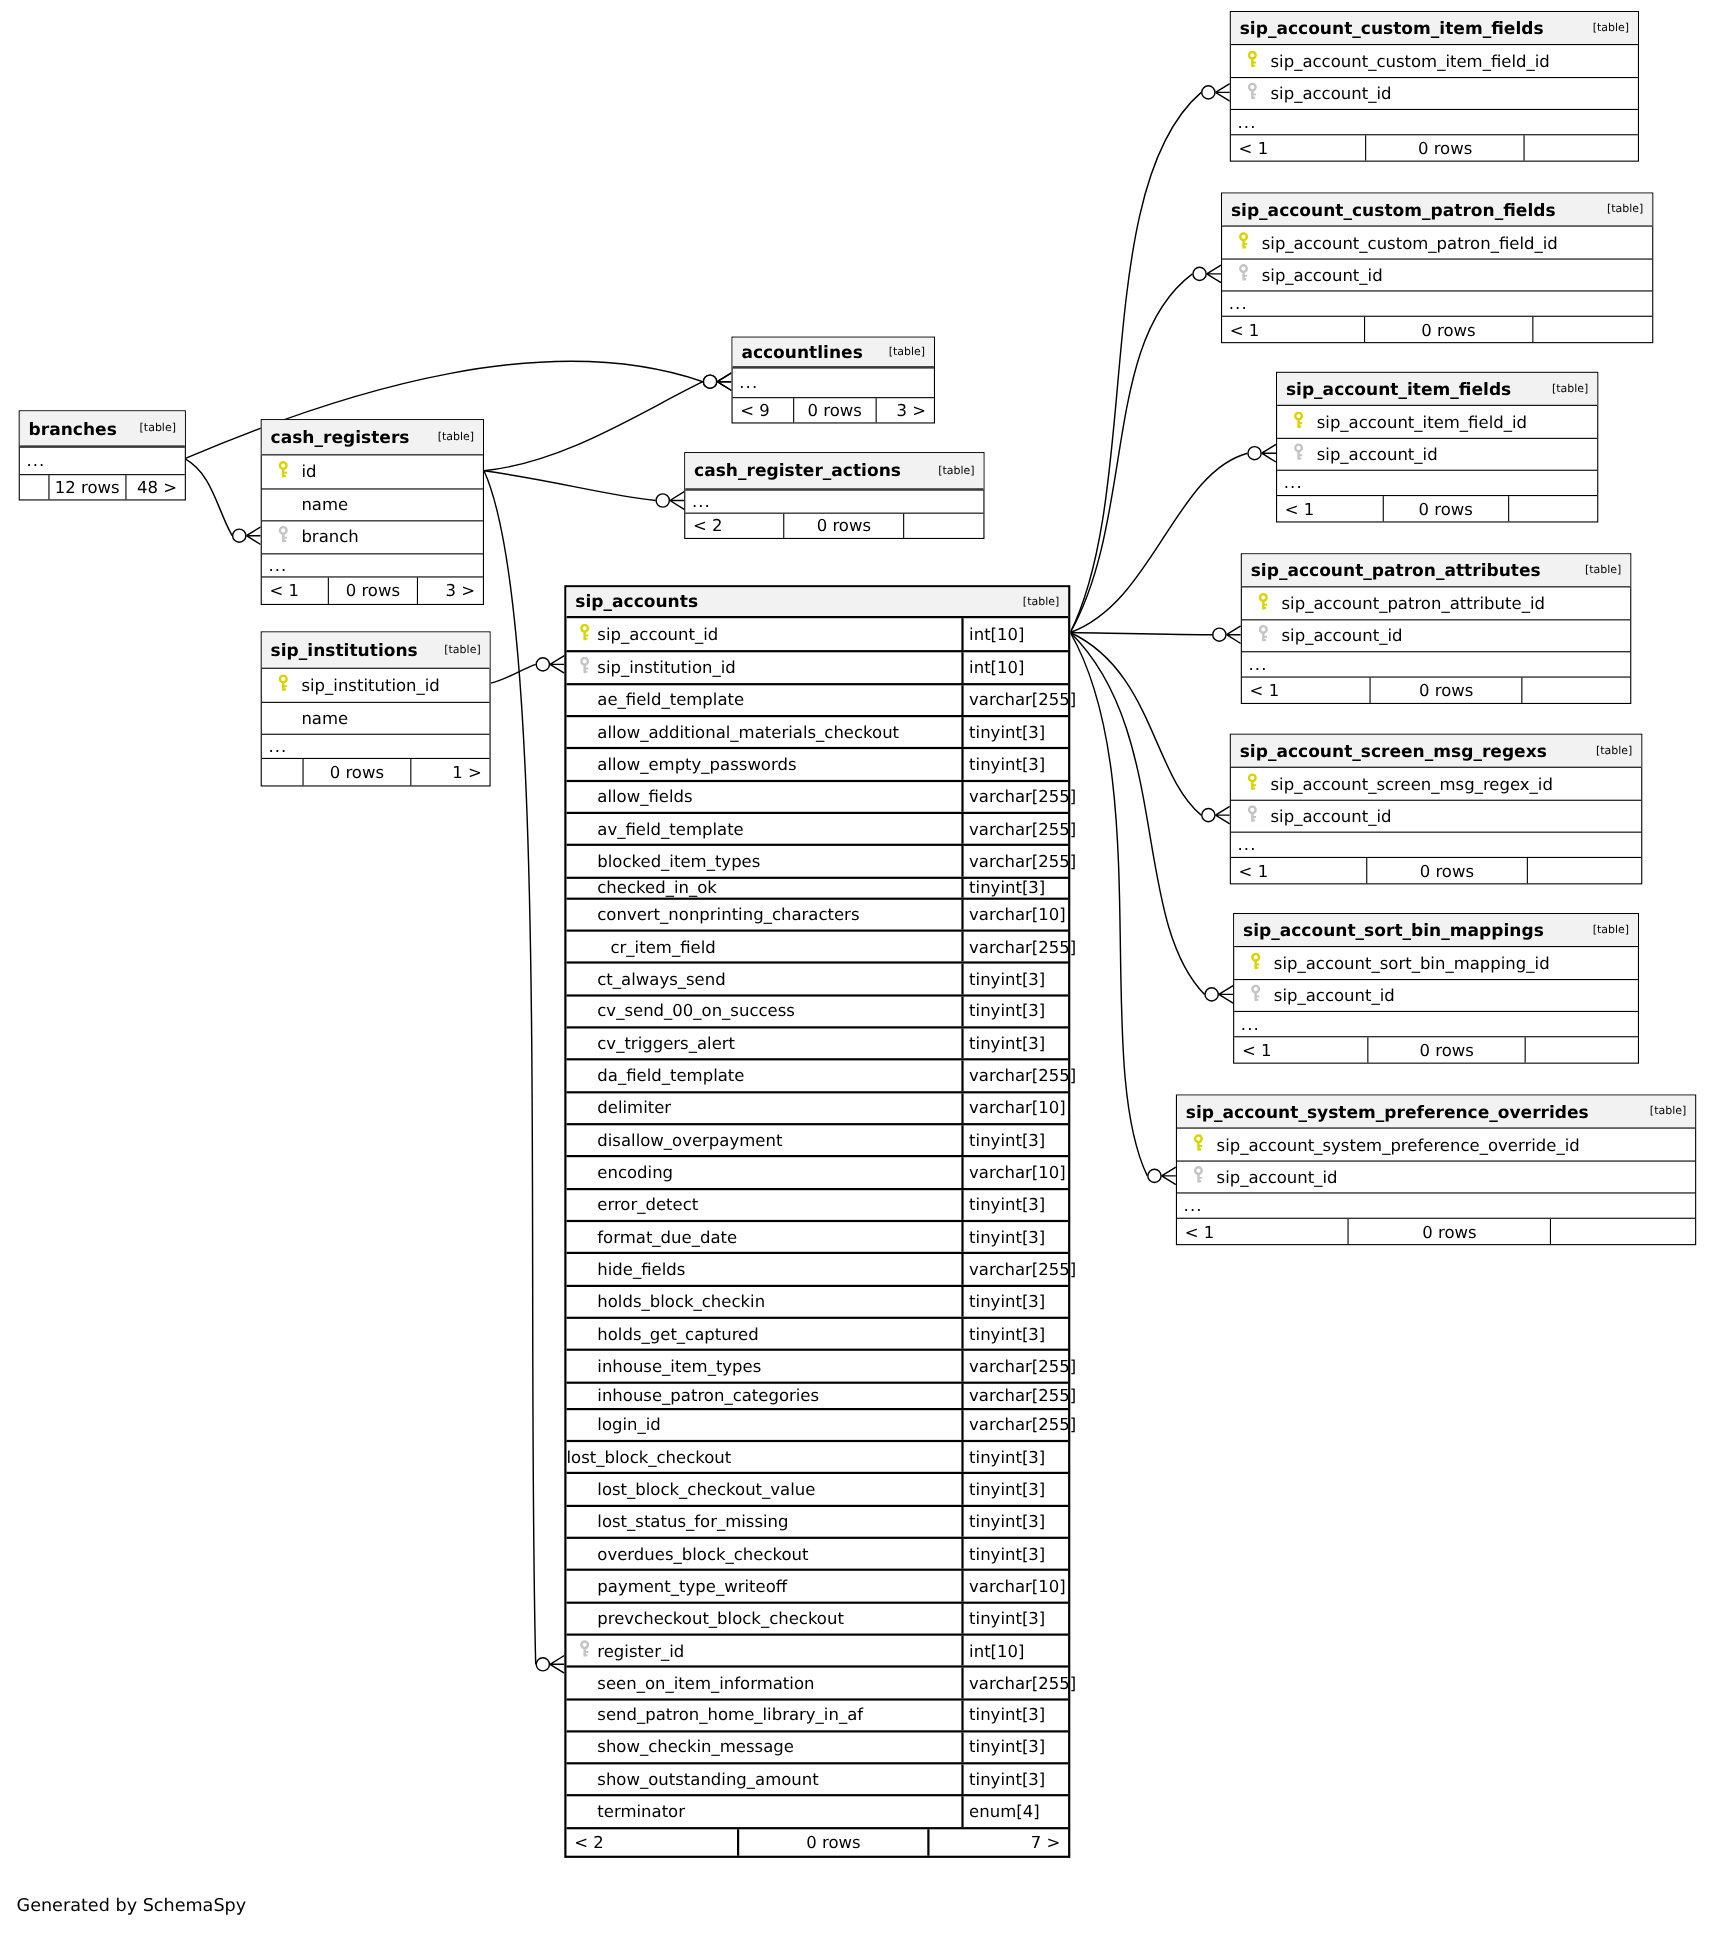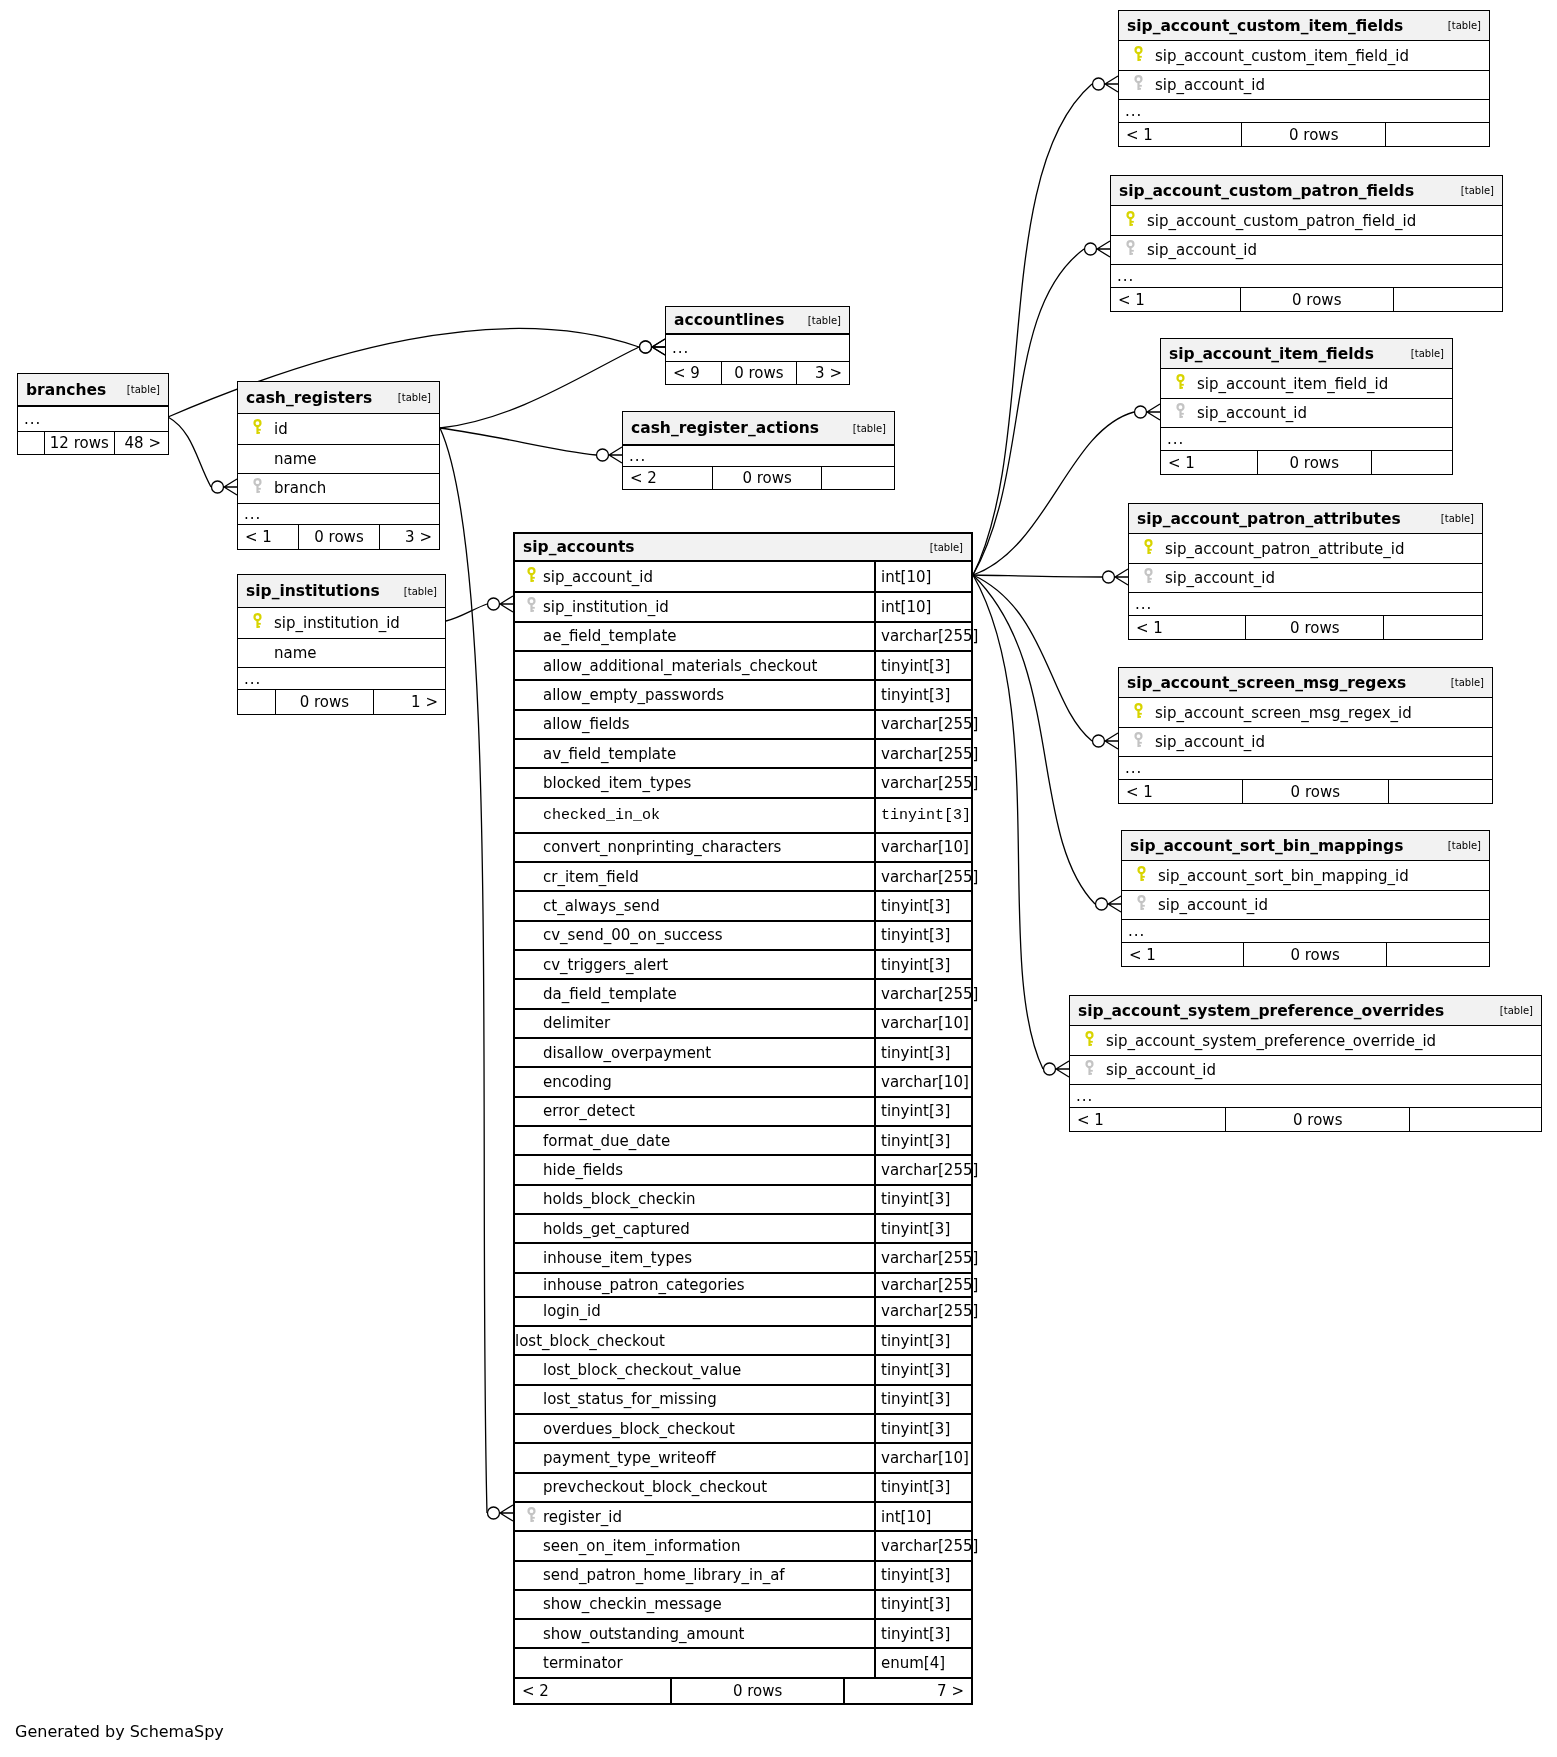--- a/index.html
+++ b/index.html
@@ -234,30 +234,30 @@
           <span class="ctype" style="width: 97px;">varchar[255]</span>
         </div>
         <div class="colrow" style="height: 29.34px;">
           <span class="cname" style="padding-left: 28px;">av_field_template</span>
           <span class="ctype" style="width: 97px;">varchar[255]</span>
         </div>
         <div class="colrow" style="height: 29.34px;">
           <span class="cname" style="padding-left: 28px;">blocked_item_types</span>
           <span class="ctype" style="width: 97px;">varchar[255]</span>
         </div>
-        <div class="colrow" style="height: 35px; font-family: Liberation Mono, monospace;">
+        <div class="colrow" style="height: 19px;">
           <span class="cname" style="padding-left: 28px;">checked_in_ok</span>
           <span class="ctype" style="width: 97px;">tinyint[3]</span>
         </div>
         <div class="colrow" style="height: 29.34px;">
           <span class="cname" style="padding-left: 28px;">convert_nonprinting_characters</span>
           <span class="ctype" style="width: 97px;">varchar[10]</span>
         </div>
         <div class="colrow" style="height: 29.34px;">
-          <span class="cname" style="padding-left: 28px;">cr_item_field</span>
+          <span class="cname" style="padding-left: 40px;">cr_item_field</span>
           <span class="ctype" style="width: 97px;">varchar[255]</span>
         </div>
         <div class="colrow" style="height: 29.34px;">
           <span class="cname" style="padding-left: 28px;">ct_always_send</span>
           <span class="ctype" style="width: 97px;">tinyint[3]</span>
         </div>
         <div class="colrow" style="height: 29.34px;">
           <span class="cname" style="padding-left: 28px;">cv_send_00_on_success</span>
           <span class="ctype" style="width: 97px;">tinyint[3]</span>
         </div>

